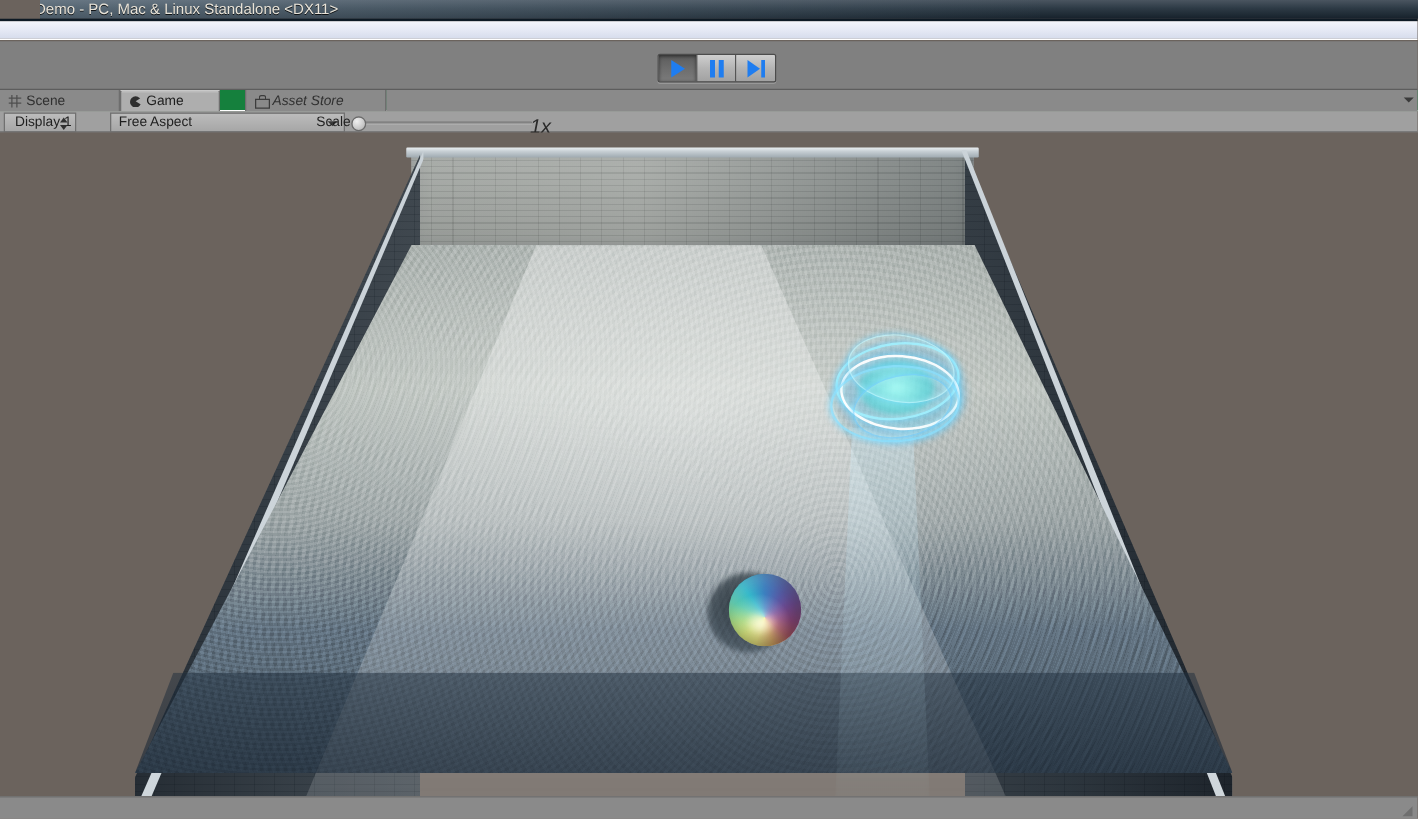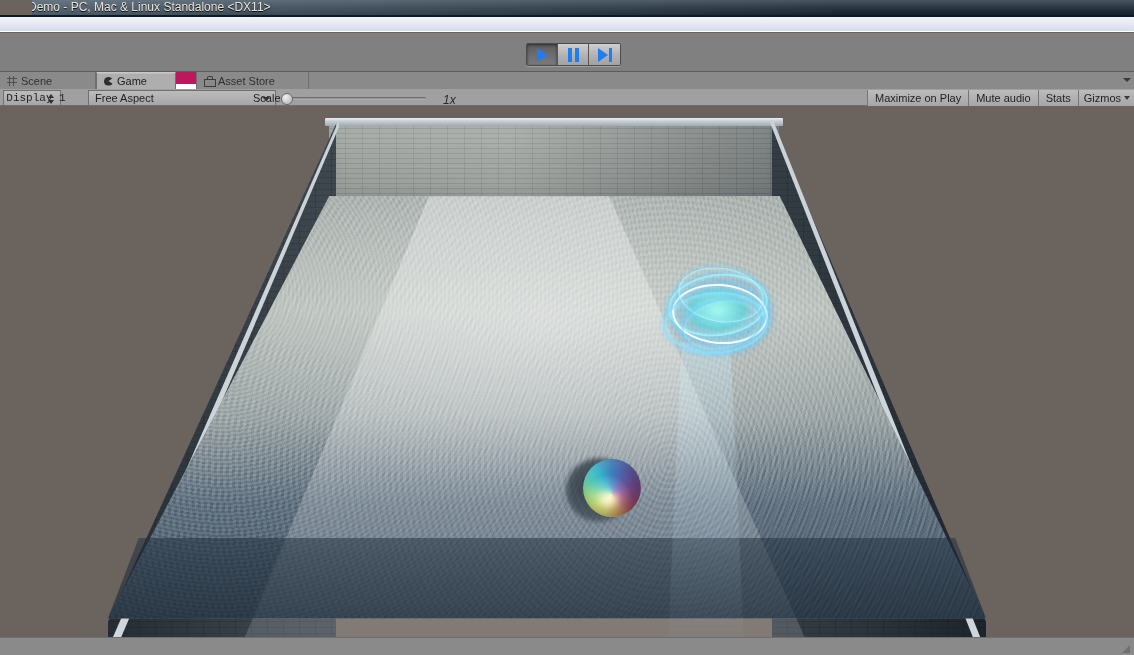--- a/index.html
+++ b/index.html
@@ -74,40 +74,40 @@
   .ic-step{ display:flex; align-items:center; gap:1px; }
   .ic-step .tri{
     width:0;height:0;border-left:10px solid #1f7df0;
     border-top:7px solid transparent;border-bottom:7px solid transparent;
   }
   .ic-step .bar{ width:3px;height:14px;background:#1f7df0; }
 
   
   #tabrow{
     position:absolute; left:0; top:72px; width:1134px; height:17px;
-    background:#be185d;
-    border-bottom:5px solid #ffffff;
+    background:#15803d;
+    border-bottom:1px solid #ffffff;
   }
   .tab{
     position:absolute; top:0; height:17px;
     display:flex; align-items:center; gap:4px;
     padding:0 10px 0 7px;
     color:#2c2c2c; font-size:11px; white-space:nowrap;
     border-left:1px solid #6e6e6e; border-right:1px solid #6e6e6e;
     cursor:default;
   }
   .tab.inactive{ background:#8a8a8a; color:#303030; }
   .tab.active{
     background:#aeaeae; color:#1c1c1c;
     border-top:1px solid #c9c9c9;
     box-shadow:inset 0 1px 0 #bdbdbd;
   }
   #tab-scene{ left:0; width:96px; border-left:none; }
   #tab-game{ left:96px; width:80px; }
-  #tab-asset{ left:196px; width:113px; }
+  #tab-asset{ left:196px; width:113px;font-style:italic; }
   #tab-fill{
     position:absolute; left:309px; top:0; right:0; height:17px; background:#8a8a8a;
   }
   #panel-menu-arrow{
     position:absolute; right:3px; top:6px;
     width:0;height:0;border-left:4px solid transparent;border-right:4px solid transparent;
     border-top:4px solid #3a3a3a; cursor:default;
   }
   .ic-grid{
     width:10px;height:10px; position:relative; opacity:.75;
@@ -145,22 +145,21 @@
   }
   .gb-ctl{
     height:16px; display:flex; align-items:center;
     background:linear-gradient(to bottom,#bcbcbc,#a6a6a6);
     border:1px solid #707070;
     color:#1f1f1f; font-size:11px; white-space:nowrap;
     cursor:default;
   }
   #display-select{
     position:absolute; left:3px; top:1px; width:58px; padding-left:8px;
-    justify-content:center;
-    font-family:Liberation Mono, monospace;
+    justify-content:flex-start;
   }
   .ic-updown{
     position:absolute; right:5px; top:3px; width:7px; height:10px;
   }
   .ic-updown:before,.ic-updown:after{
     content:""; position:absolute; left:0;
     border-left:3.5px solid transparent;border-right:3.5px solid transparent;
   }
   .ic-updown:before{ top:0; border-bottom:4px solid #303030; }
   .ic-updown:after{ bottom:0; border-top:4px solid #303030; }
@@ -181,21 +180,21 @@
     border-top:1px solid #6f6f6f; border-radius:2px;
   }
   #scale-handle{
     position:absolute; left:-5px; top:-5px; width:12px; height:12px;
     border-radius:50%;
     background:radial-gradient(circle at 35% 30%,#f0f0f0,#c2c2c2 70%,#9a9a9a);
     border:1px solid #6a6a6a;
     cursor:default;
   }
   #scale-value{
-    position:absolute; left:443px; top:4px; color:#2a2a2a; font-size:12px;font-style:italic;
+    position:absolute; left:424px; top:4px; color:#2a2a2a; font-size:16px;font-style:italic;
   }
   #gamebar-right{
     position:absolute; right:0; top:1px; height:16px; display:flex;
   }
   .gb-btn{
     height:16px; display:flex; align-items:center; padding:0 7px;
     background:linear-gradient(to bottom,#bcbcbc,#a6a6a6);
     border-left:1px solid #767676;
     color:#1f1f1f; font-size:11px; white-space:nowrap; cursor:default;
   }
@@ -450,35 +449,20 @@
     <span>Free Aspect</span>
     <span class="ic-caret"></span>
   </div>
 
   <div id="scale-label">Scale</div>
   <div id="scale-slider">
     <div id="scale-handle"></div>
   </div>
   <div id="scale-value">1x</div>
 
-  <div id="gamebar-right">
-    <div class="gb-btn">
-      <span>Maximize on Play</span>
-    </div>
-    <div class="gb-btn">
-      <span>Mute audio</span>
-    </div>
-    <div class="gb-btn">
-      <span>Stats</span>
-    </div>
-    <div class="gb-btn arrow">
-      <span>Gizmos</span>
-      <span class="ic-caret-s"></span>
-    </div>
-  </div>
 </div>
 
 <div id="viewport">
   <div id="room">
 
     <div id="wall-back">
       <div id="wall-back-shade"></div>
     </div>
     <div id="wall-back-rim"></div>
 

